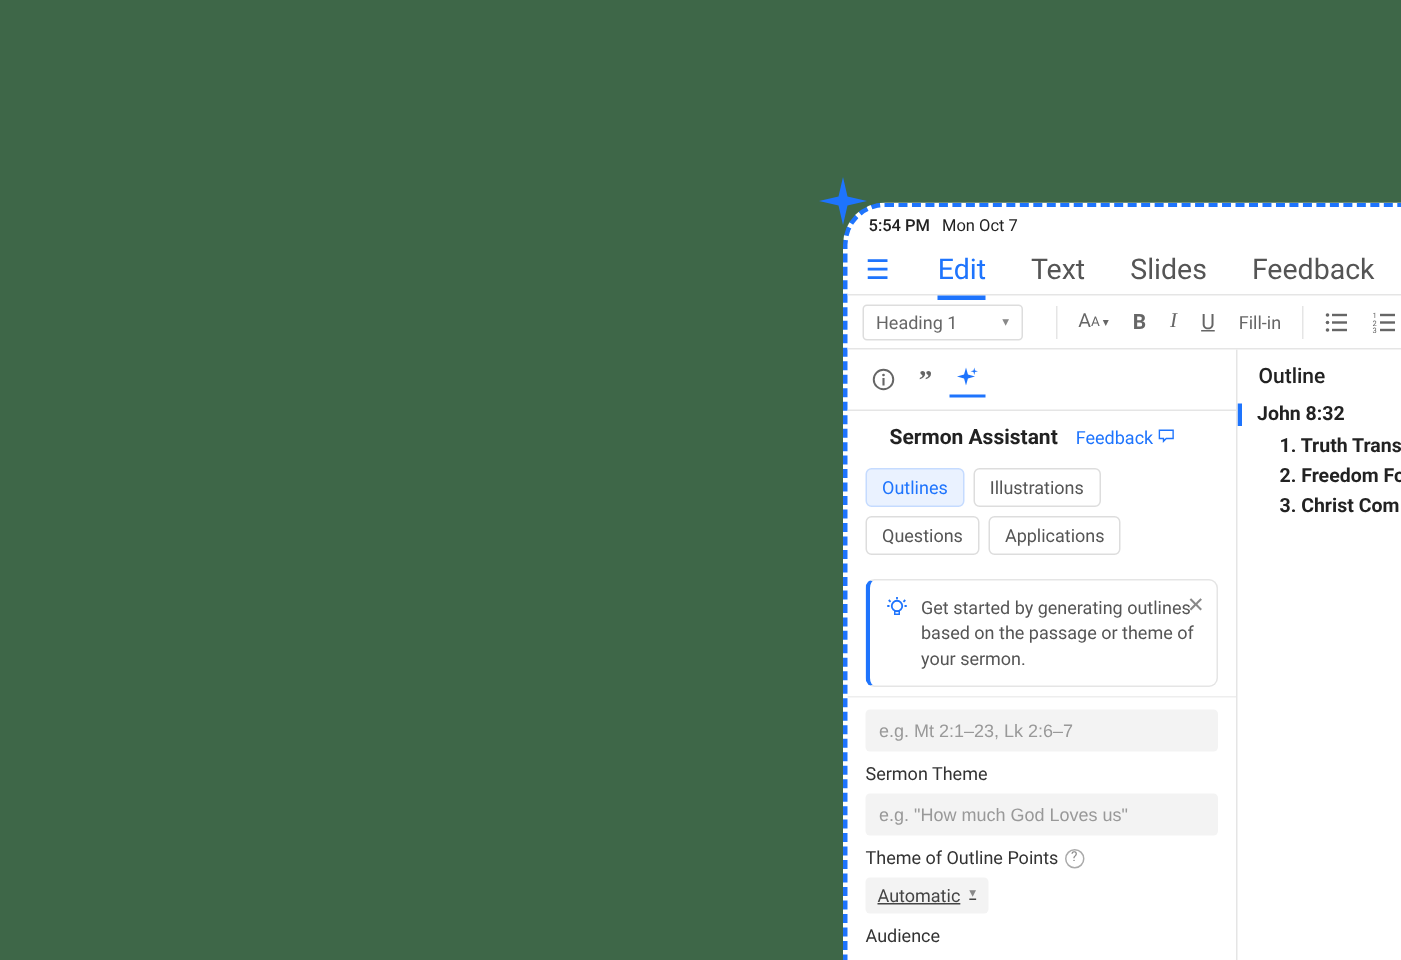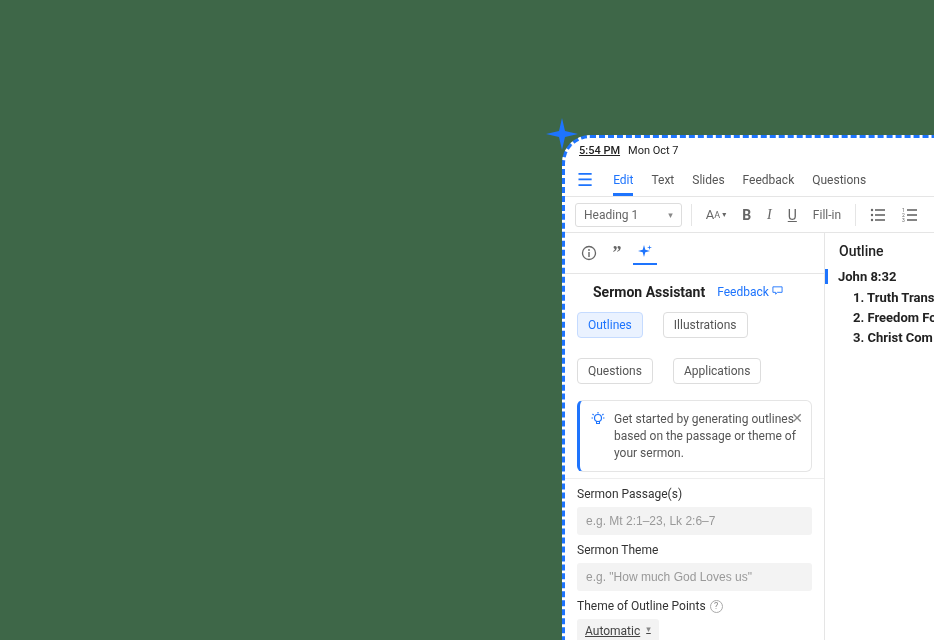--- a/index.html
+++ b/index.html
@@ -32,41 +32,42 @@
   z-index: 10;
 }
 .status-bar {
   display: flex;
   align-items: center;
   padding: 6px 14px;
   font-size: 11px;
   color: #222;
   gap: 8px;
 }
-.status-bar .time { font-weight: 500; text-decoration: underline; }
+.status-bar .time { font-weight: 500; }
 .tabs-row {
   display: flex;
   align-items: center;
   padding: 0 12px;
   gap: 18px;
   border-bottom: 1px solid #e5e5e5;
   height: 34px;
 }
 .hamburger {
   color: #1e74fd;
   font-size: 18px;
   cursor: pointer;
   margin-right: 2px;
 }
 .tab-item {
-  font-size: 12px;
+  font-size: 19px;
   color: #555;
   cursor: pointer;
   padding: 8px 0;
   position: relative;
+  margin-left: 12px;
 }
 .tab-item.active {
   color: #1e74fd;
 }
 .tab-item.active::after {
   content: '';
   position: absolute;
   bottom: -1px;
   left: 0;
   right: 0;
@@ -84,21 +85,21 @@
 .heading-select {
   border: 1px solid #ddd;
   border-radius: 3px;
   padding: 4px 8px;
   font-size: 12px;
   color: #666;
   display: flex;
   align-items: center;
   gap: 30px;
   cursor: pointer;
-  margin-right: 1px;
+  margin-right: 14px;
 }
 .heading-select .chev { font-size: 9px; color: #888; }
 .toolbar-divider {
   width: 1px;
   height: 22px;
   background: #e5e5e5;
   margin: 0 4px;
 }
 .tbtn {
   color: #666;
@@ -156,21 +157,21 @@
   color: #1e74fd;
   font-size: 12px;
   cursor: pointer;
   display: flex;
   align-items: flex-start;
   gap: 3px;
 }
 .pill-tabs {
   display: flex;
   flex-wrap: wrap;
-  gap: 20px;
+  gap: 6px;
   padding: 4px 12px 10px;
 }
 .pill {
   border: 1px solid #ddd;
   border-radius: 4px;
   padding: 5px 10px;
   font-size: 12px;
   color: #555;
   cursor: pointer;
   background: #fff;
@@ -385,21 +386,20 @@
               <line x1="13.5" y1="3" x2="12.3" y2="4.2" stroke="currentColor" stroke-width="1.2"></line>
               <line x1="1.5" y1="7" x2="3" y2="7" stroke="currentColor" stroke-width="1.2"></line>
               <line x1="14.5" y1="7" x2="13" y2="7" stroke="currentColor" stroke-width="1.2"></line>
             </svg>
         </span>
         <span>Get started by generating outlines based on the passage or theme of your sermon.</span>
         <span class="hint-close">✕</span>
       </div>
 
       <div class="field-group">
-        <div class="field-label">Sermon Passage(s)</div>
         <input class="text-input ti2" type="text" placeholder="e.g. Mt 2:1–23, Lk 2:6–7" style="">
       </div>
 
       <div class="field-group" style="border-top:none;">
         <div class="field-label">Sermon Theme</div>
         <input class="text-input ti2" type="text" placeholder="e.g. &quot;How much God Loves us&quot;" style="">
       </div>
 
       <div class="field-group" style="border-top:none;">
         <div class="field-label">

